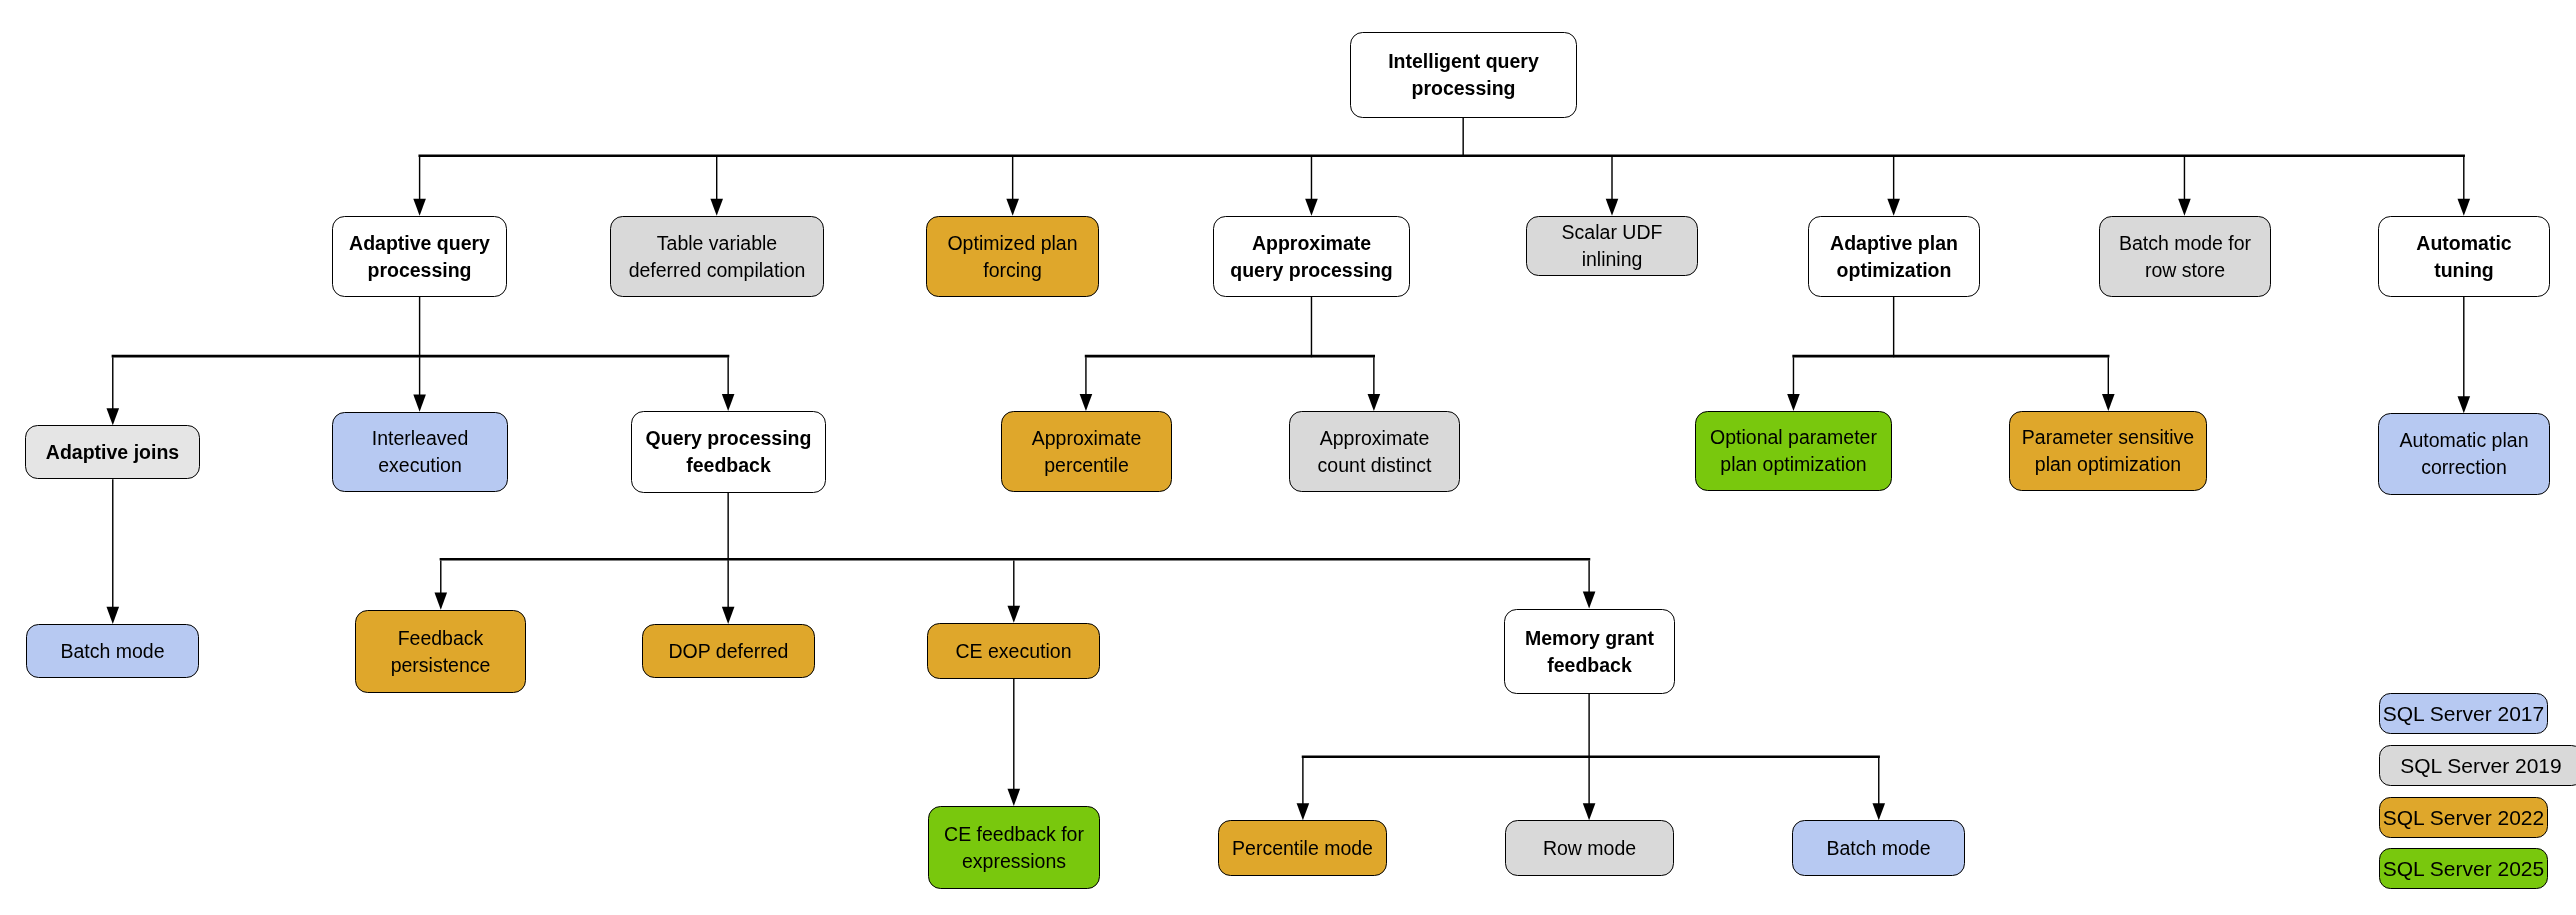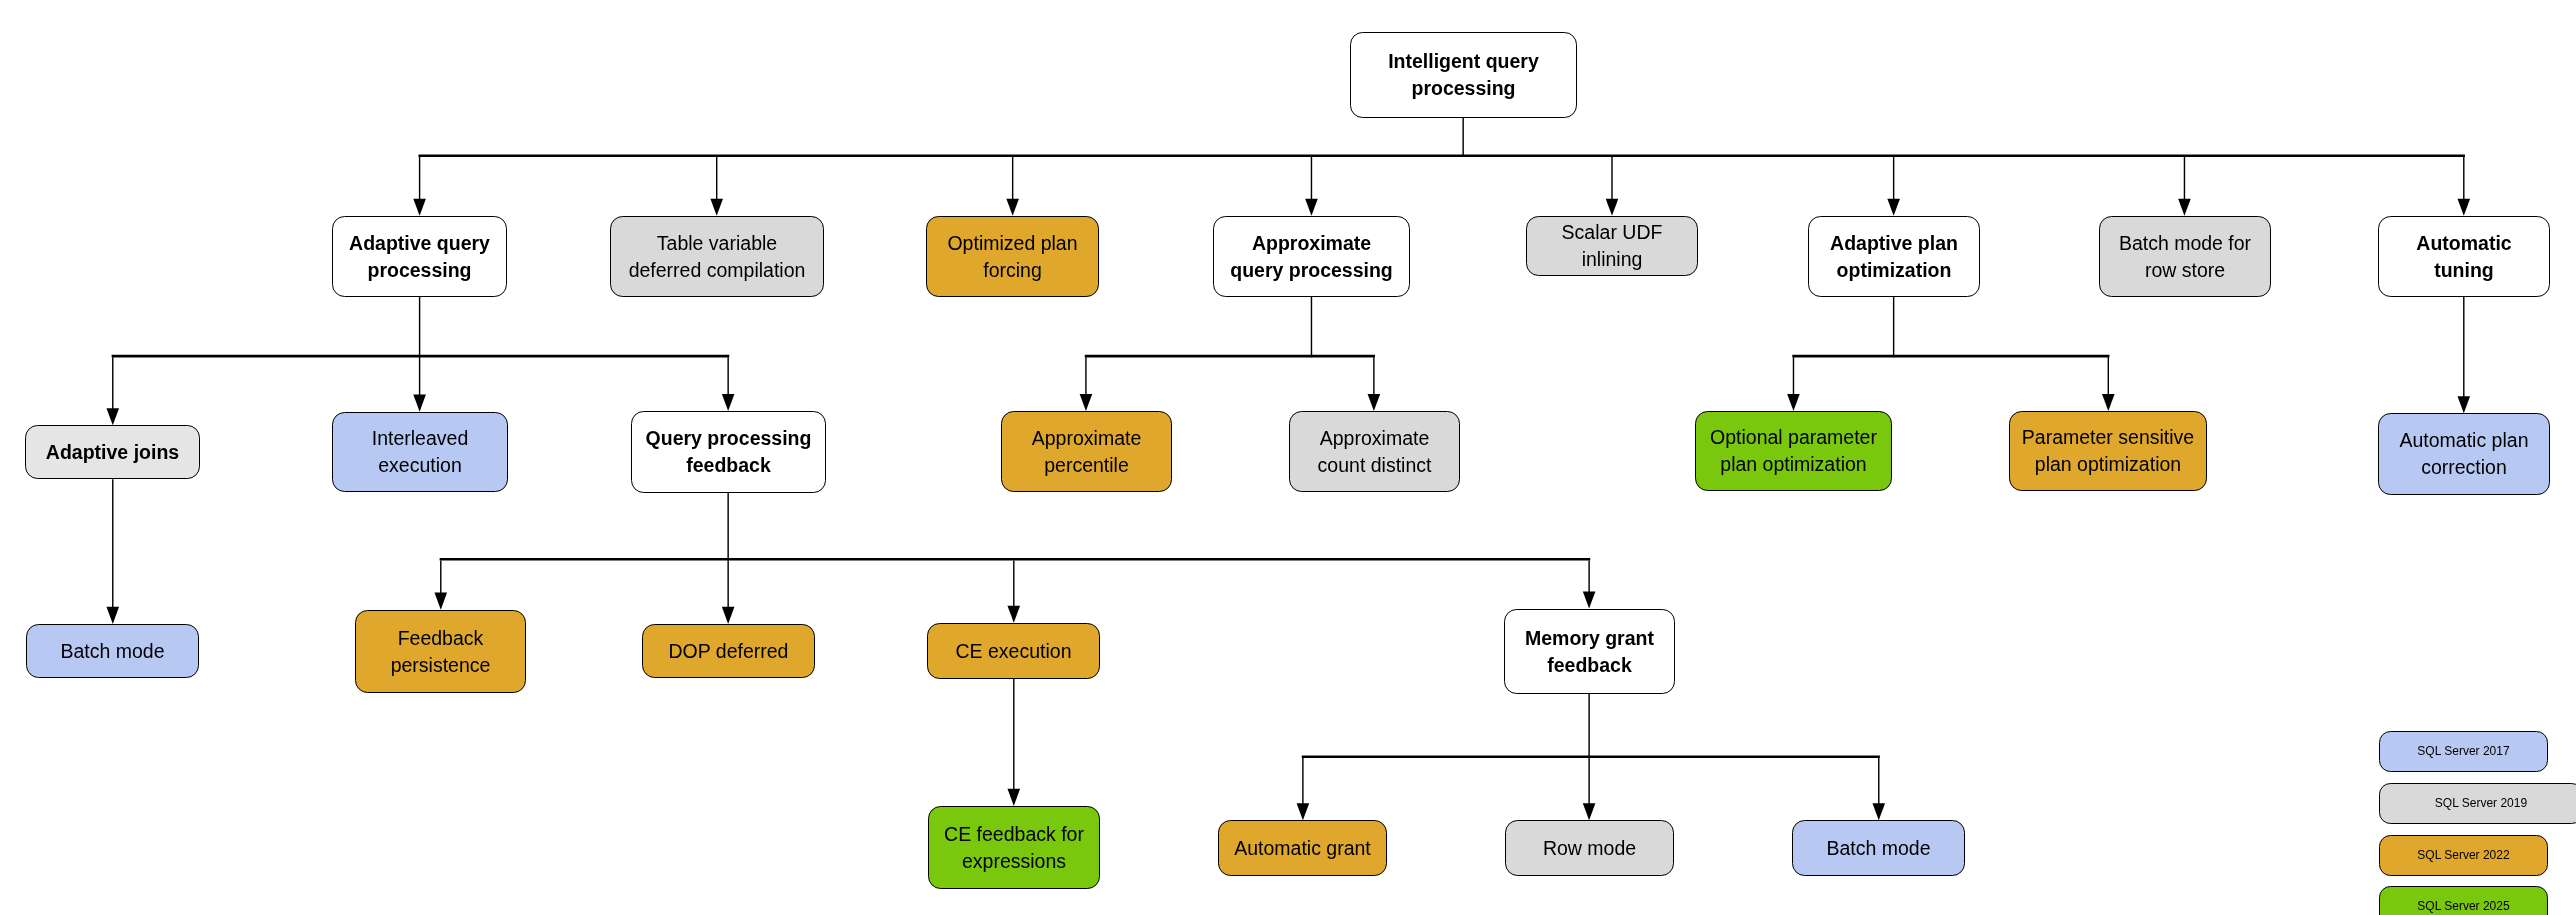--- a/index.html
+++ b/index.html
@@ -47,23 +47,22 @@
   .legend-chip {
     position: absolute;
     box-sizing: border-box;
     display: flex;
     align-items: center;
     justify-content: center;
     text-align: center;
     border: 1.7px solid #000000;
     border-radius: 11.4px;
     color: #000000;
-    font-size: 12px;
+    font-size: 21px;
     line-height: 23px;
-    margin-top: 38px;
   }
 </style>
 </head>
 <body>
 
 <div class="canvas">
   <svg id="edges" viewBox="0 0 4500 1600" xmlns="http://www.w3.org/2000/svg">
       <line x1="2556" y1="205" x2="2556" y2="274" stroke="#000000" stroke-width="2.5"></line>
       <line x1="733" y1="518" x2="733" y2="624" stroke="#000000" stroke-width="2.5"></line>
       <line x1="2291" y1="518" x2="2291" y2="624" stroke="#000000" stroke-width="2.5"></line>
@@ -210,21 +209,21 @@
       </div>
       <div class="node bold" style="left: 1504px; top: 609px; width: 171px; height: 85px; background: rgb(255, 255, 255);">
         <span class="box-label">Memory grant
 feedback</span>
       </div>
       <div class="node" style="left: 928px; top: 806px; width: 172px; height: 83px; background: rgb(121, 200, 13);">
         <span class="box-label">CE feedback for
 expressions</span>
       </div>
       <div class="node" style="left: 1218px; top: 820px; width: 169px; height: 56px; background: rgb(223, 167, 43);">
-        <span class="box-label">Automatic grant</span>
+        <span class="box-label">Percentile mode</span>
       </div>
       <div class="node" style="left: 1505px; top: 820px; width: 169px; height: 56px; background: rgb(217, 217, 217);">
         <span class="box-label">Row mode</span>
       </div>
       <div class="node" style="left: 1792px; top: 820px; width: 173px; height: 56px; background: rgb(183, 201, 242);">
         <span class="box-label">Batch mode</span>
       </div>
     </div>
   <div id="legend-layer">
       <div class="legend-chip" style="left: 2379px; top: 693px; width: 169px; height: 41px; background: rgb(183, 201, 242);">

